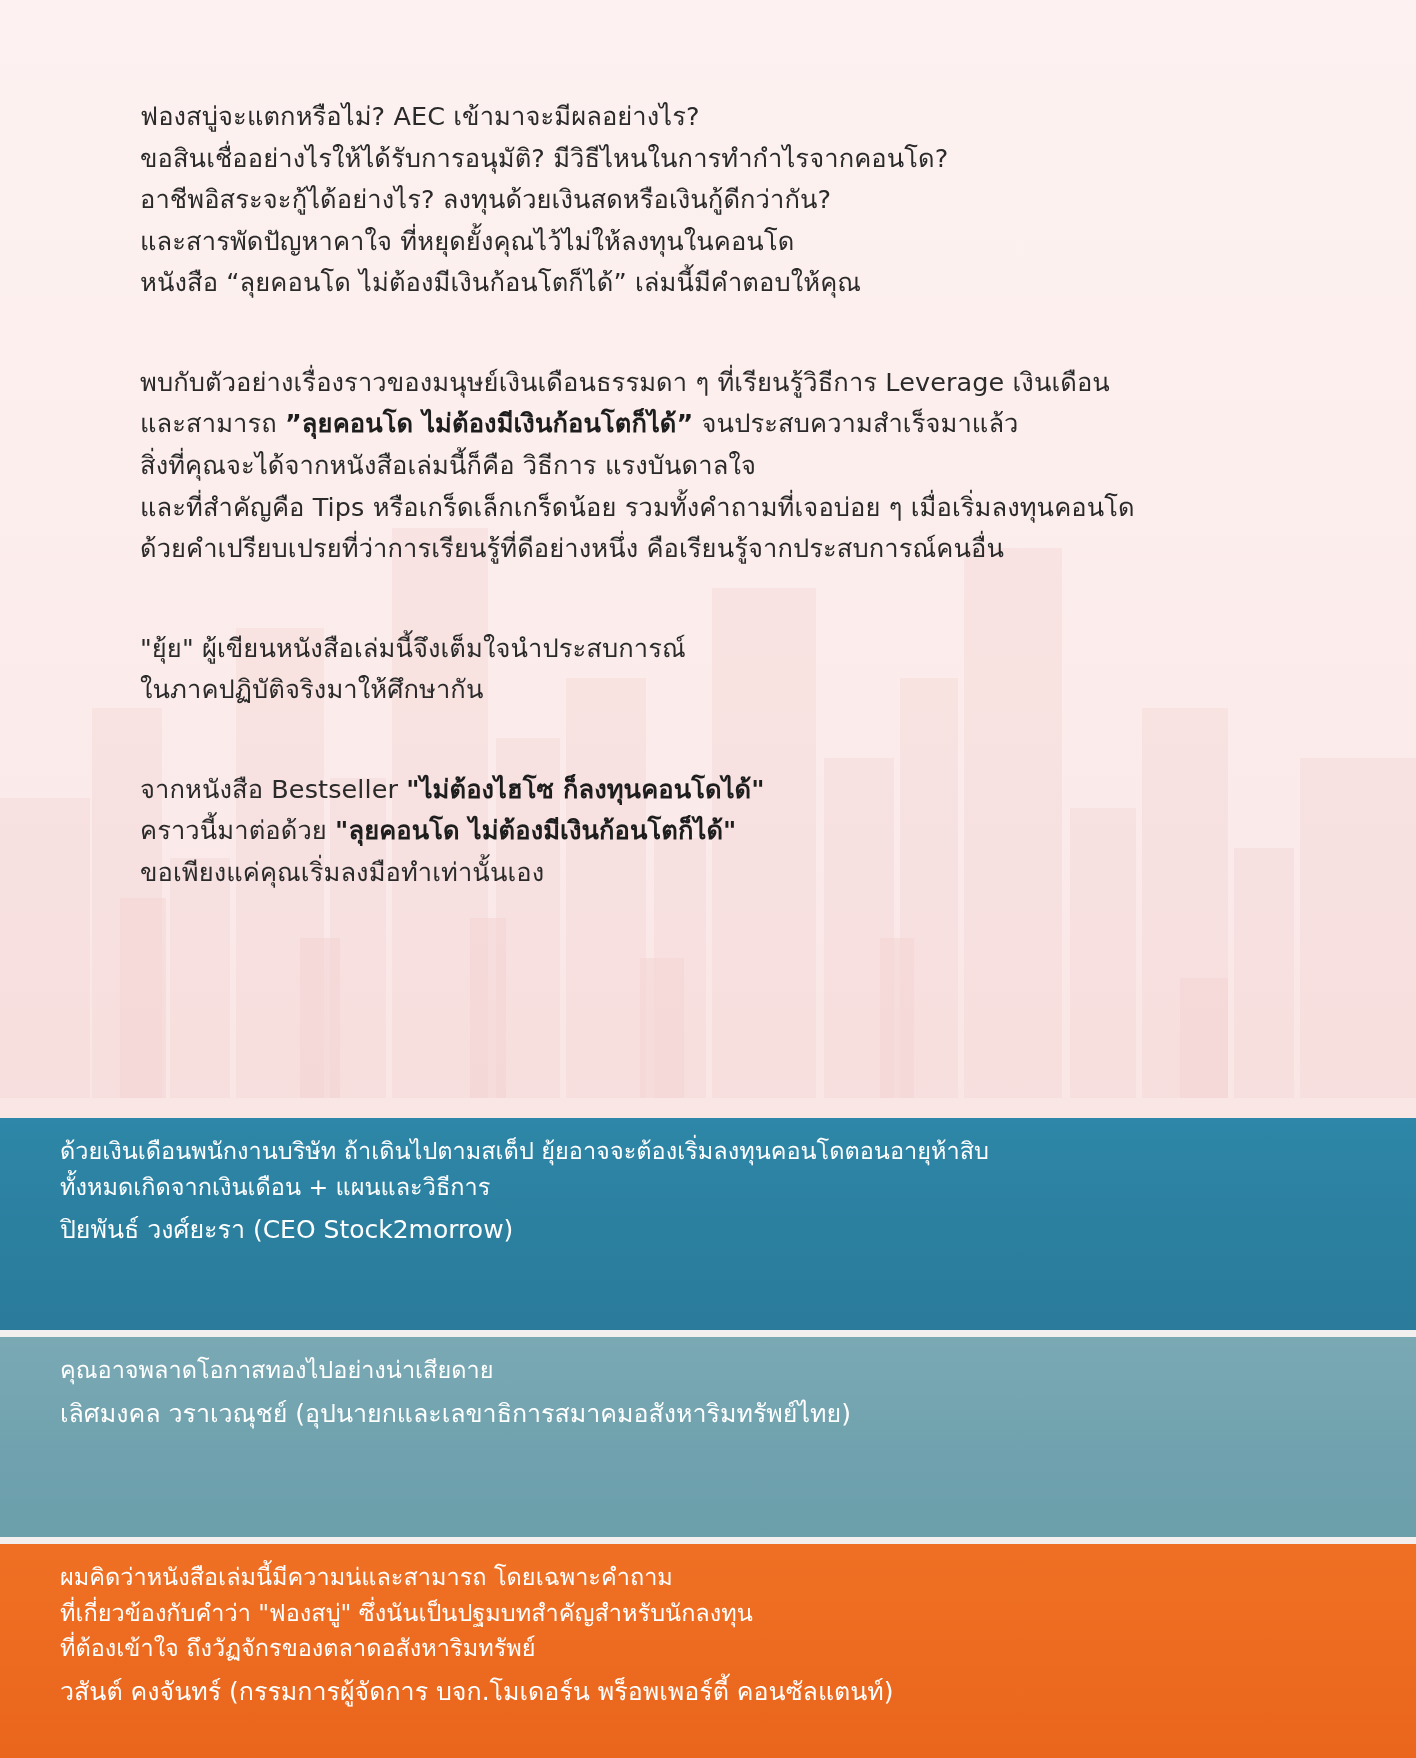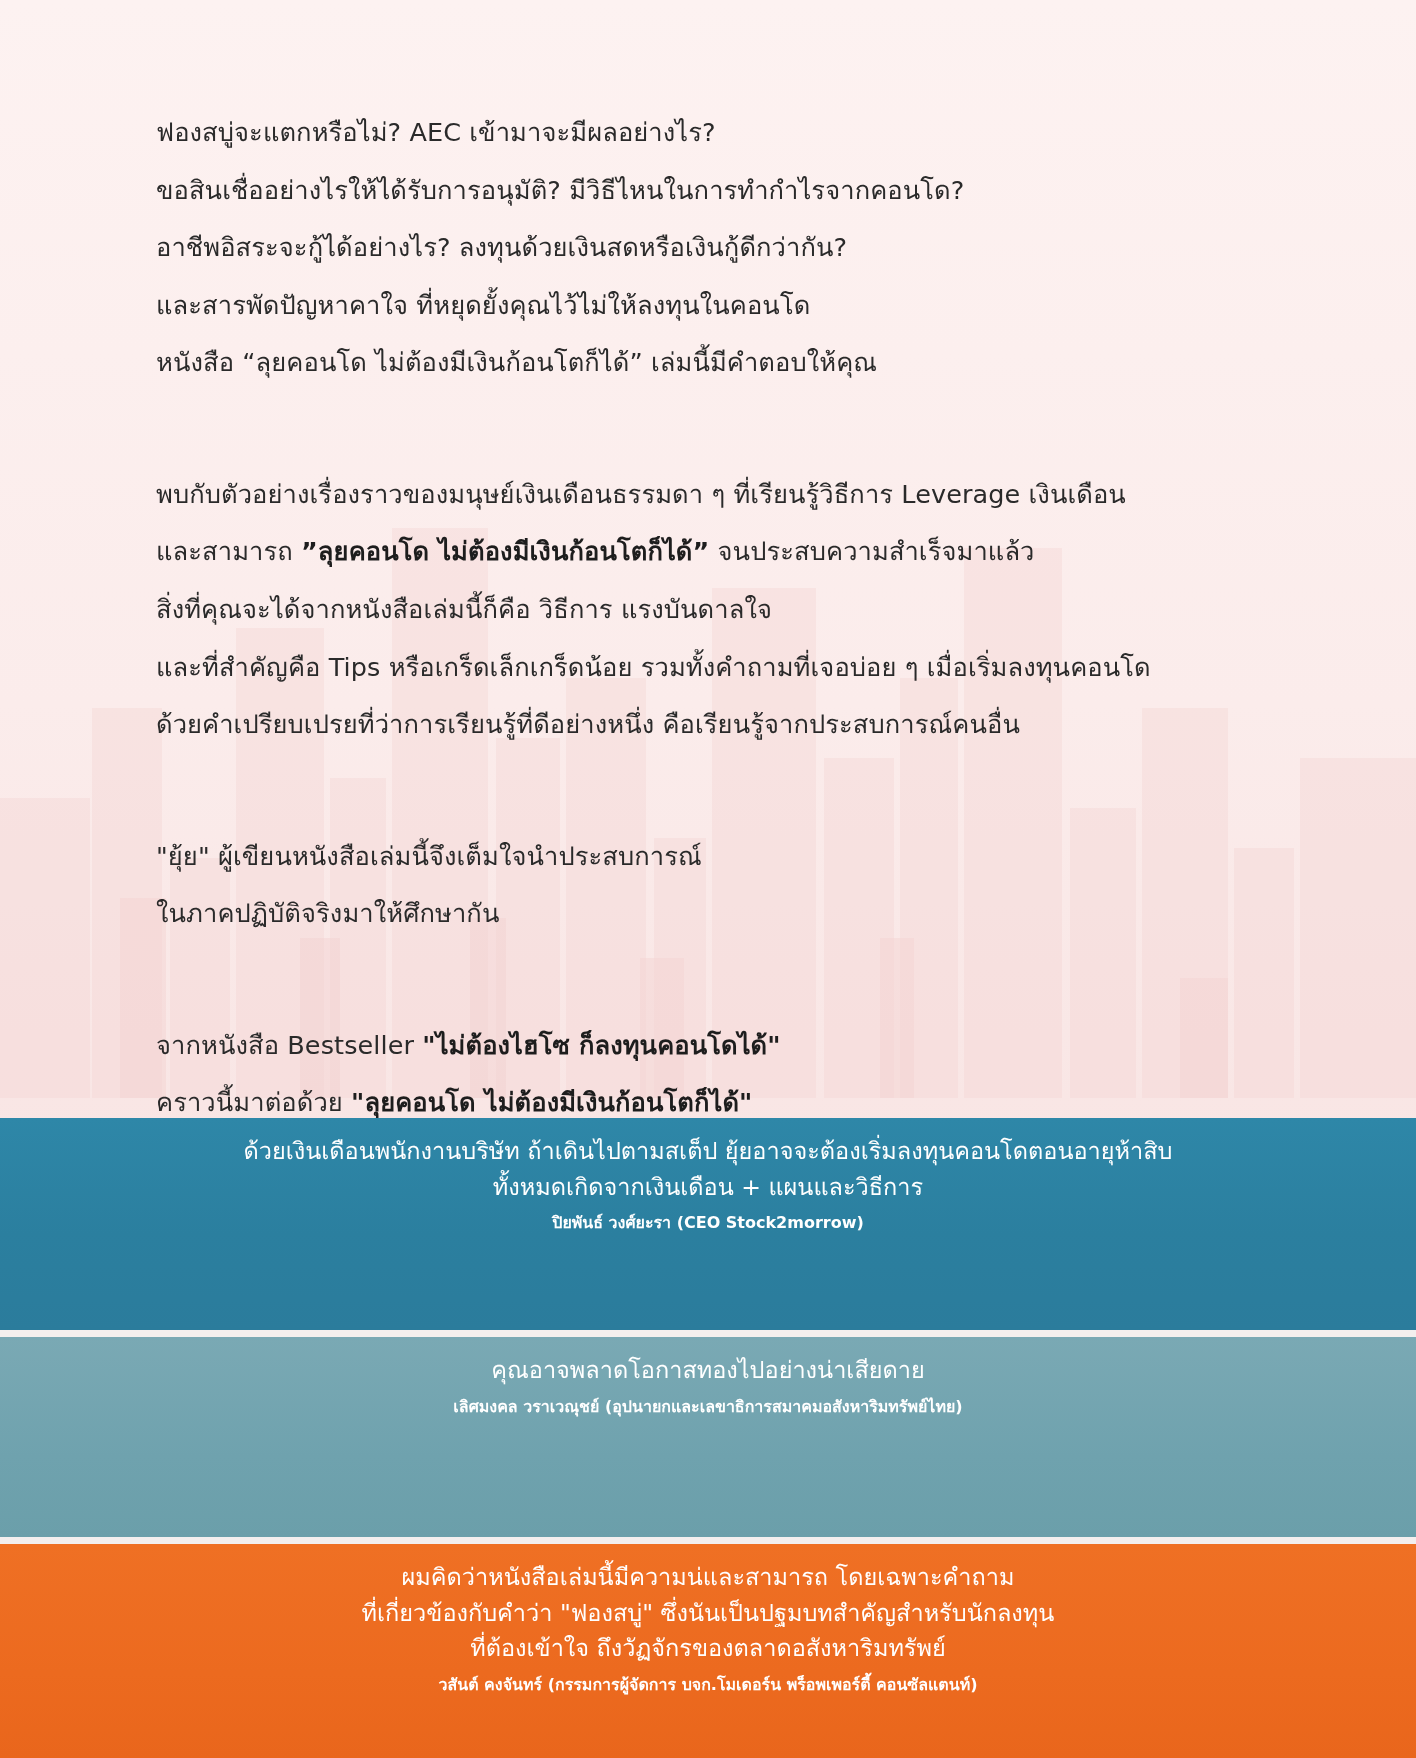--- a/index.html
+++ b/index.html
@@ -43,21 +43,21 @@
 
   .block {
     padding: 0 140px;
     color: #2a2a2a;
     font-size: 25.5px;
     line-height: 1.63;
     letter-spacing: 0.1px;
   }
 
   .block p {
-    margin: 16px;
+    margin: 0;
     white-space: nowrap;
   }
   .gap-md { height: 58px; }
 
   .top-pad { height: 96px; }
 
   strong {
     font-weight: 700;
     color: #1d1d1d;
     text-align: right;
@@ -67,35 +67,35 @@
   .bands {
     position: absolute;
     left: 0;
     bottom: 0;
     width: 1416px;
   }
 
   .band {
     width: 100%;
     box-sizing: border-box;
-    text-align: center;
+    text-align: left;
     color: #ffffff;
     padding: 16px 60px 18px 60px;
   }
 
   .band p {
     margin: 0;
     font-size: 23.5px;
     line-height: 1.52;
     white-space: nowrap;
   }
 
   .band .attrib {
-    font-weight: 700;
-    font-size: 16px;
+    font-weight: 400;
+    font-size: 25px;
     margin-top: 6px;
   }
 
   .band-blue {
     background: linear-gradient(180deg, #2e87a8 0%, #2b7f9f 55%, #2b7c9c 100%);
     height: 212px;
   }
 
   .band-teal {
     background: linear-gradient(180deg, #7aa9b4 0%, #6fa2ae 60%, #6b9faa 100%);

